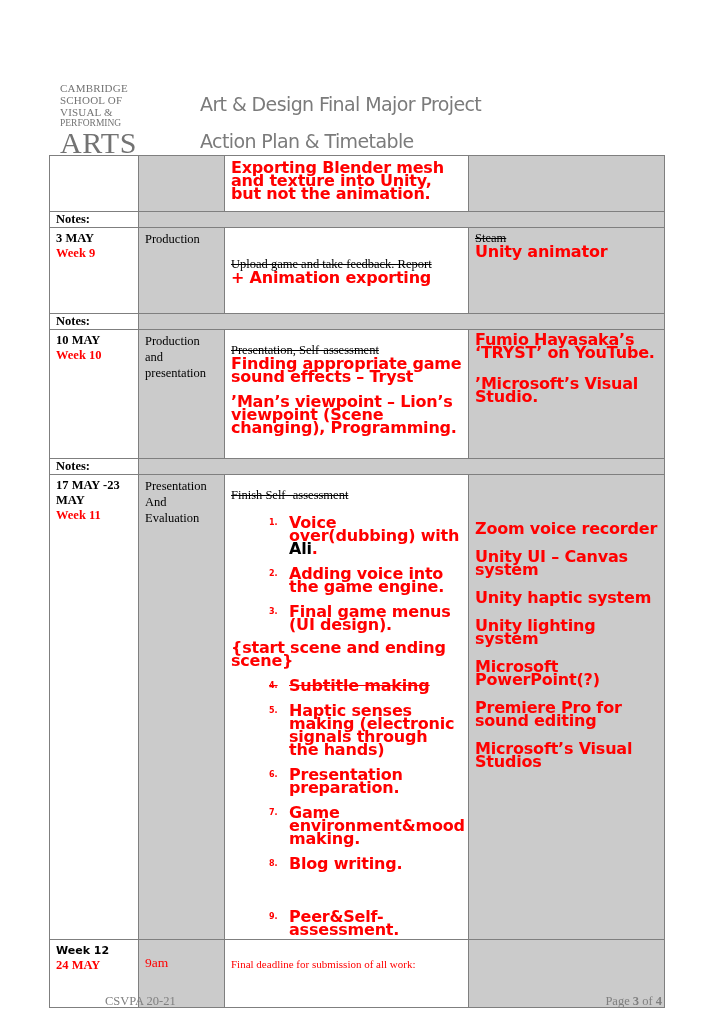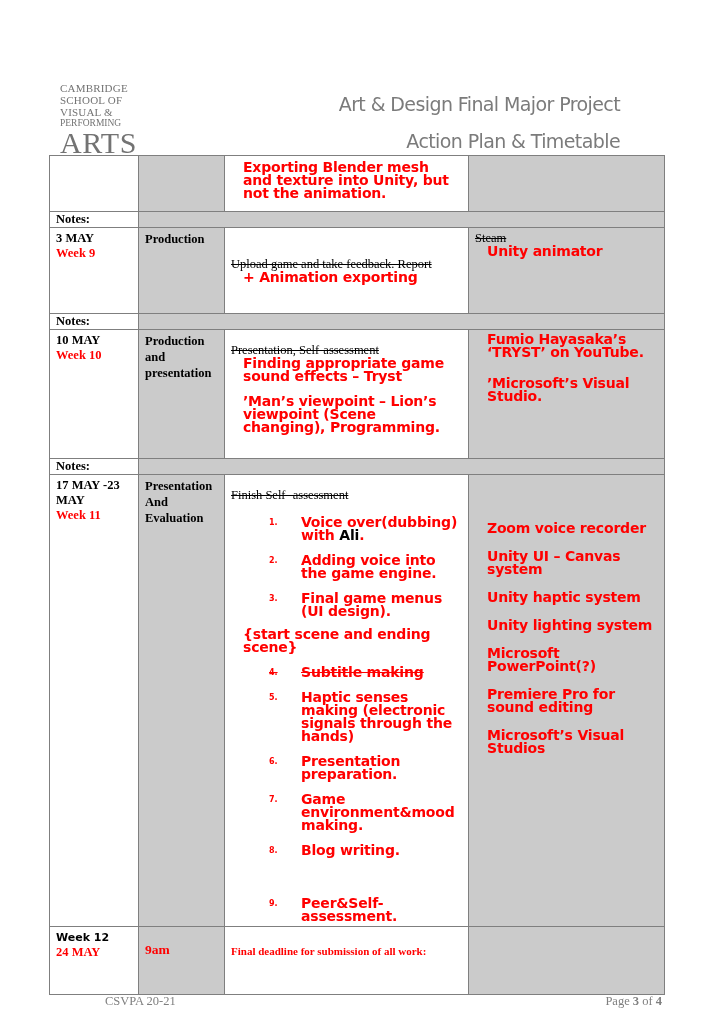--- a/index.html
+++ b/index.html
@@ -1,32 +1,32 @@
 <!DOCTYPE html>
 <html><head>
 <meta charset="utf-8">
 <style>
   html, body { margin:0; padding:0; background:#ffffff; }
   body { width:722px; height:1023px; position:relative; overflow:hidden; font-family:"Liberation Serif", serif; }
   .logo { position:absolute; left:60px; top:82px; width:80px; color:#737373; font-family:"Liberation Serif", serif; line-height:1; }
   .logo .l1 { font-size:11px; letter-spacing:0.2px; line-height:12px; display:block; }
   .logo .l4 { font-size:9.5px; letter-spacing:0px; line-height:11px; display:block; }
   .logo .arts { font-size:30px; line-height:28px; display:block; letter-spacing:0.5px; }
-  .title { position:absolute; left:200px; width:420px; top:86px; text-align:right; color:#7b7b7b; font-family:"DejaVu Sans", sans-serif; font-size:19px; line-height:37px; letter-spacing:-0.6px; }
+  .title { position:absolute; left:200px; width:420px; top:86px; text-align:left; color:#7b7b7b; font-family:"DejaVu Sans", sans-serif; font-size:19px; line-height:37px; letter-spacing:-0.6px; }
   .rule { position:absolute; left:50px; top:190px; width:613px; height:2px; background:#7a7a7a; }
   table.plan { position:absolute; left:49px; top:155px; width:615px; border-collapse:collapse; table-layout:fixed; }
   table.plan td { border:1.5px solid #7f7f7f; vertical-align:top; padding:0; font-size:12.5px; }
   .c1 { width:89px; } .c2 { width:86px; } .c3 { width:244px; } .c4 { width:196px; }
   .grey { background:#cbcbcb; }
   .white { background:#ffffff; }
   .pad { padding:3px 6px 3px 6px !important; }
   .lbl { font-family:"Liberation Serif", serif; font-weight:bold; color:#000; line-height:15px; font-size:12.5px; }
-  .stage { font-family:"Liberation Serif", serif; color:#000; line-height:16px; font-size:12.5px;font-weight:bold; }
+  .stage { font-family:"Liberation Serif", serif; color:#000; line-height:16px; font-size:12.5px; }
   .red { color:#ff0000; }
-  .rb { color:#ff0000; font-family:"DejaVu Sans", sans-serif; font-weight:bold; font-size:14px; line-height:13px; letter-spacing:-0.2px;margin-left:12px; }
+  .rb { color:#ff0000; font-family:"DejaVu Sans", sans-serif; font-weight:bold; font-size:16px; line-height:13px; letter-spacing:-0.2px; }
   .strike { text-decoration:line-through; font-family:"Liberation Serif", serif; color:#000; font-size:12.5px; line-height:14px; }
   .ol { margin:0; padding:0; list-style:none; }
   .ol li { display:flex; margin-left:38px; }
   .ol .num { width:20px; font-size:8px; line-height:13px; flex:0 0 20px; color:#ff0000; font-family:"DejaVu Sans", sans-serif; font-weight:bold; }
   .ol .txt { flex:1; }
   .black { color:#000; }
   .footer { position:absolute; top:994px; color:#7f7f7f; font-family:"Liberation Serif", serif; font-size:12.5px;margin-left:35px; }
   .footer b { color:#7f7f7f; }
 </style>
 </head>

